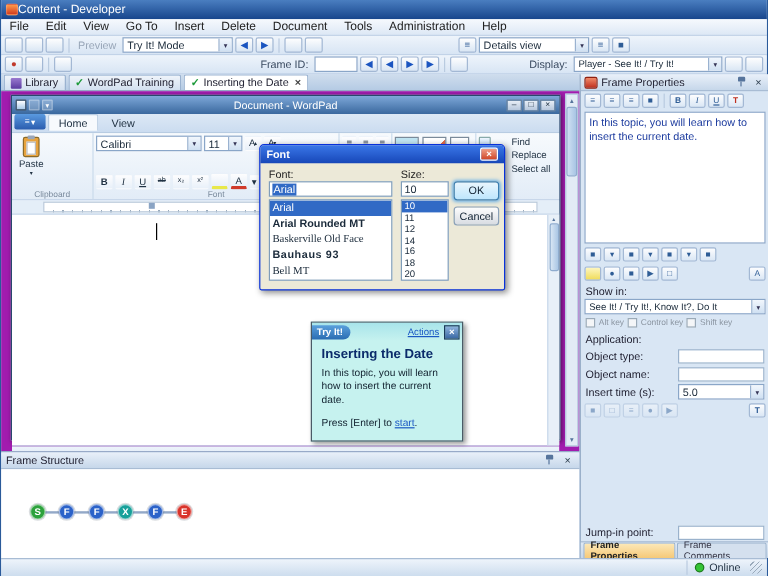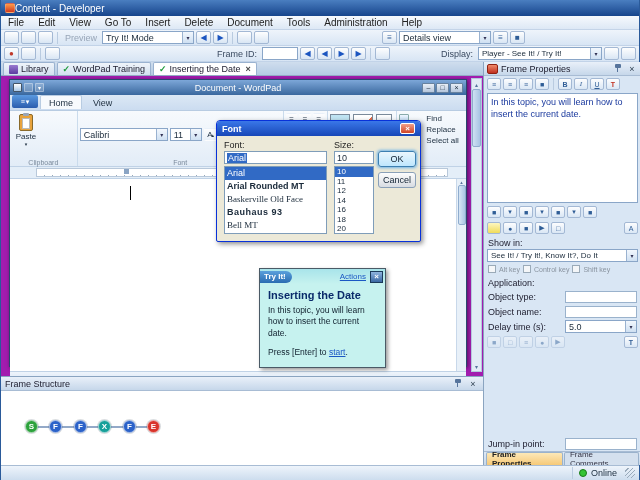--- a/index.html
+++ b/index.html
@@ -81,21 +81,21 @@
 .gc{width:68px;display:flex}
 .paste{width:28px;display:flex;flex-direction:column;align-items:center;font-size:8px;color:#234;border:1px solid transparent;border-radius:2px}
 .plbl{margin-top:1px}
 .clipboard-icon{position:relative;width:14px;height:17px;background:#e8a33d;border:1px solid #8a6a2a;border-radius:2px}
 .clipboard-icon::before{content:"";position:absolute;left:2px;top:3px;right:2px;bottom:1px;background:#fff;border:1px solid #bbb}
 .clipboard-icon::after{content:"";position:absolute;left:3px;top:-2px;width:6px;height:3px;background:#9aa6b8;border-radius:1px}
 .cc{display:flex;flex-direction:column;gap:2px;padding-top:3px}
 .ccitem{display:flex;align-items:center;gap:2px;font-size:8px;color:#9aa6b4}
 .cico{width:10px;height:9px;display:inline-flex;align-items:center;justify-content:center;font-size:7px;color:#8a9ab0}
 .copyico{border:1px solid #aab;background:#fff;box-shadow:2px -2px 0 -1px #dde}
-.gf{width:206px;display:flex;flex-direction:row;gap:18px}
+.gf{width:206px;display:flex;flex-direction:column;gap:18px}
 .frow{display:flex;align-items:center;gap:2px}
 .w-font{width:88px}.w-size{width:32px}
 .rbtn{width:14px;height:13px;border:1px solid transparent;border-radius:2px;display:inline-flex;align-items:center;justify-content:center;font-size:8px;color:#234;background:linear-gradient(#fdfdfe,#e8f0f9)}
 .rbtn i{font-style:normal;font-size:5px;margin-left:-1px}
 .rbtn.colorA{border-bottom:3px solid #d03a2a;height:14px}
 .rbtn.hl{border-bottom:3px solid #e8e84a;height:14px}
 .gp{width:44px;display:flex;flex-direction:column;gap:2px}
 .gins{width:70px;display:flex;gap:3px;align-items:flex-start;padding-top:3px}
 .picture-icon{width:20px;height:16px;border:1px solid #7a8a9a;background:linear-gradient(#bfe4f2 0 55%,#7cc05a 55% 100%)}
 .paint-icon{width:20px;height:16px;border:1px solid #7a8a9a;background:linear-gradient(135deg,#fff 0 60%,#e06a4a 60% 75%,#3a6ac0 75% 100%)}
@@ -523,21 +523,21 @@
 
     <div class="rp-frow">
       <span class="fl">Object type:</span>
       <span class="field"></span>
     </div>
     <div class="rp-frow">
       <span class="fl">Object name:</span>
       <span class="field"></span>
     </div>
     <div class="rp-frow">
-      <span class="fl">Delay time (s):</span>
+      <span class="fl">Insert time (s):</span>
       <div class="combo small">
           <span>5.0</span>
           <span class="arrow g-dn"></span>
         </div>
     </div>
 
     <div class="rp-row">
       <span class="mico dis g-sq"></span>
       <span class="mico dis g-box"></span>
       <span class="mico dis g-bars"></span>

